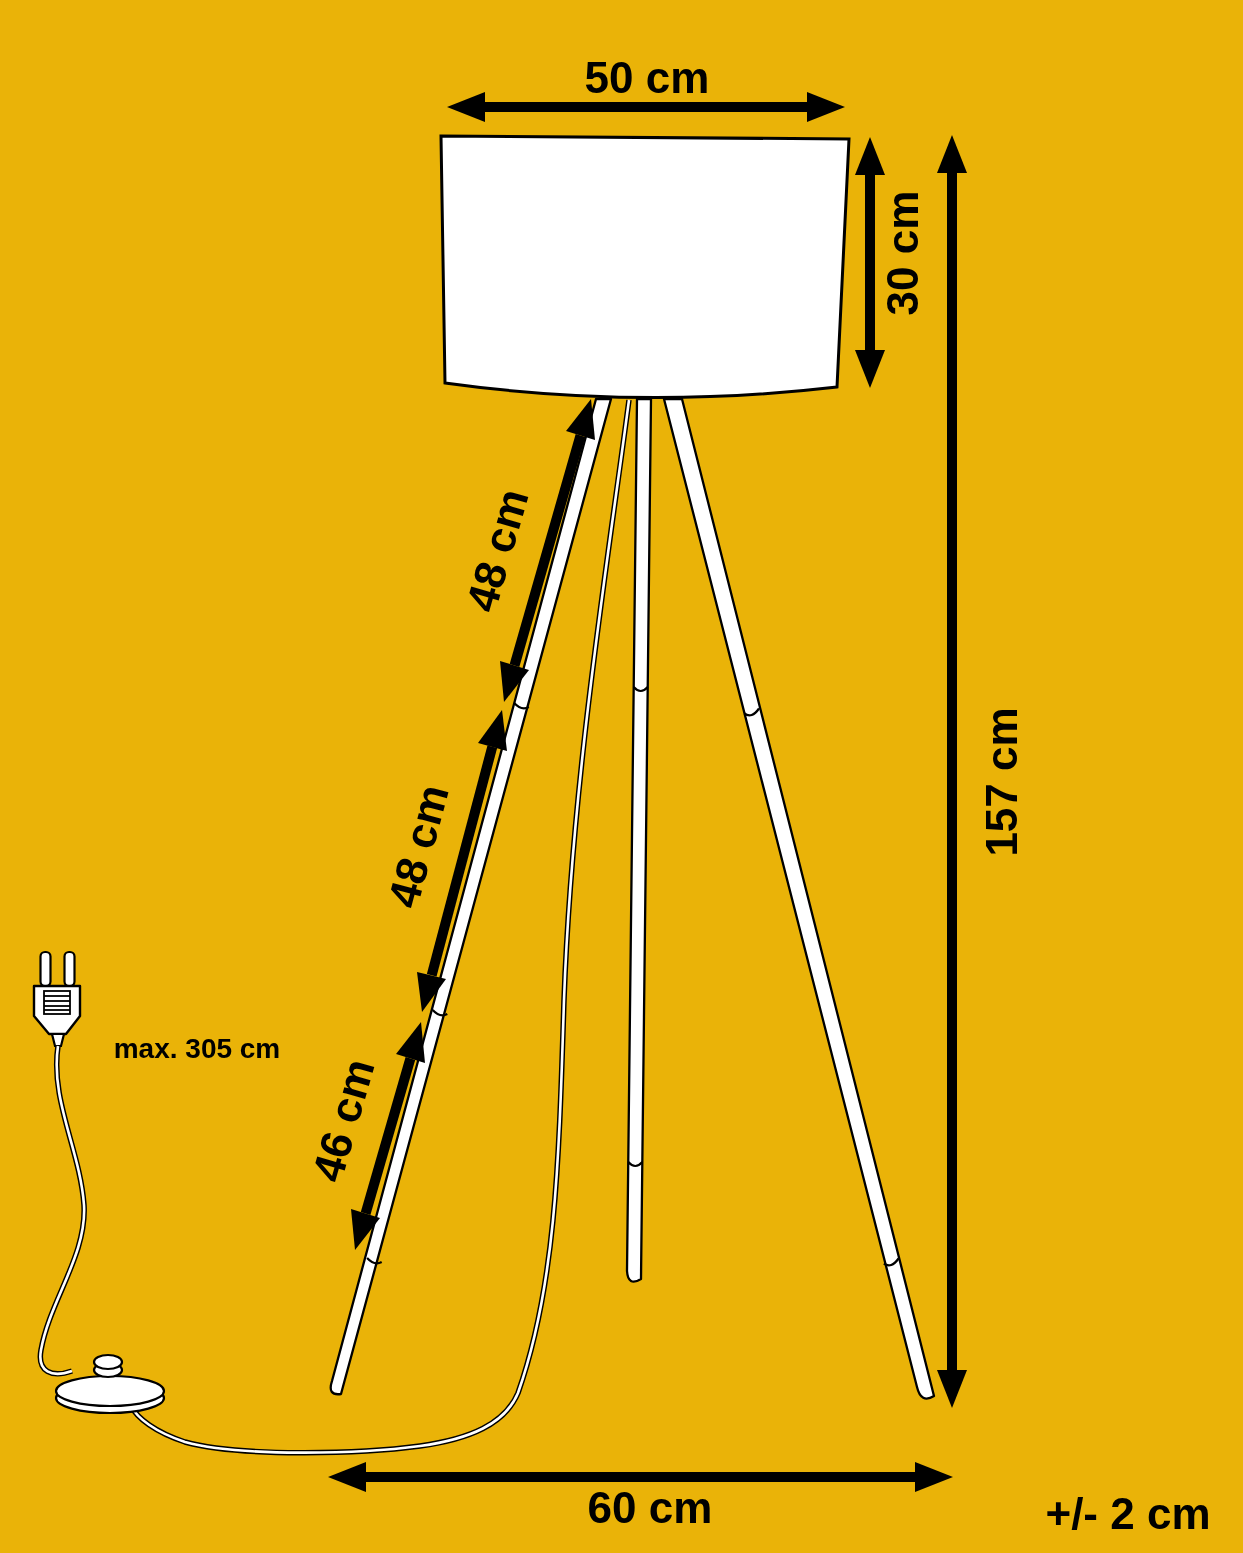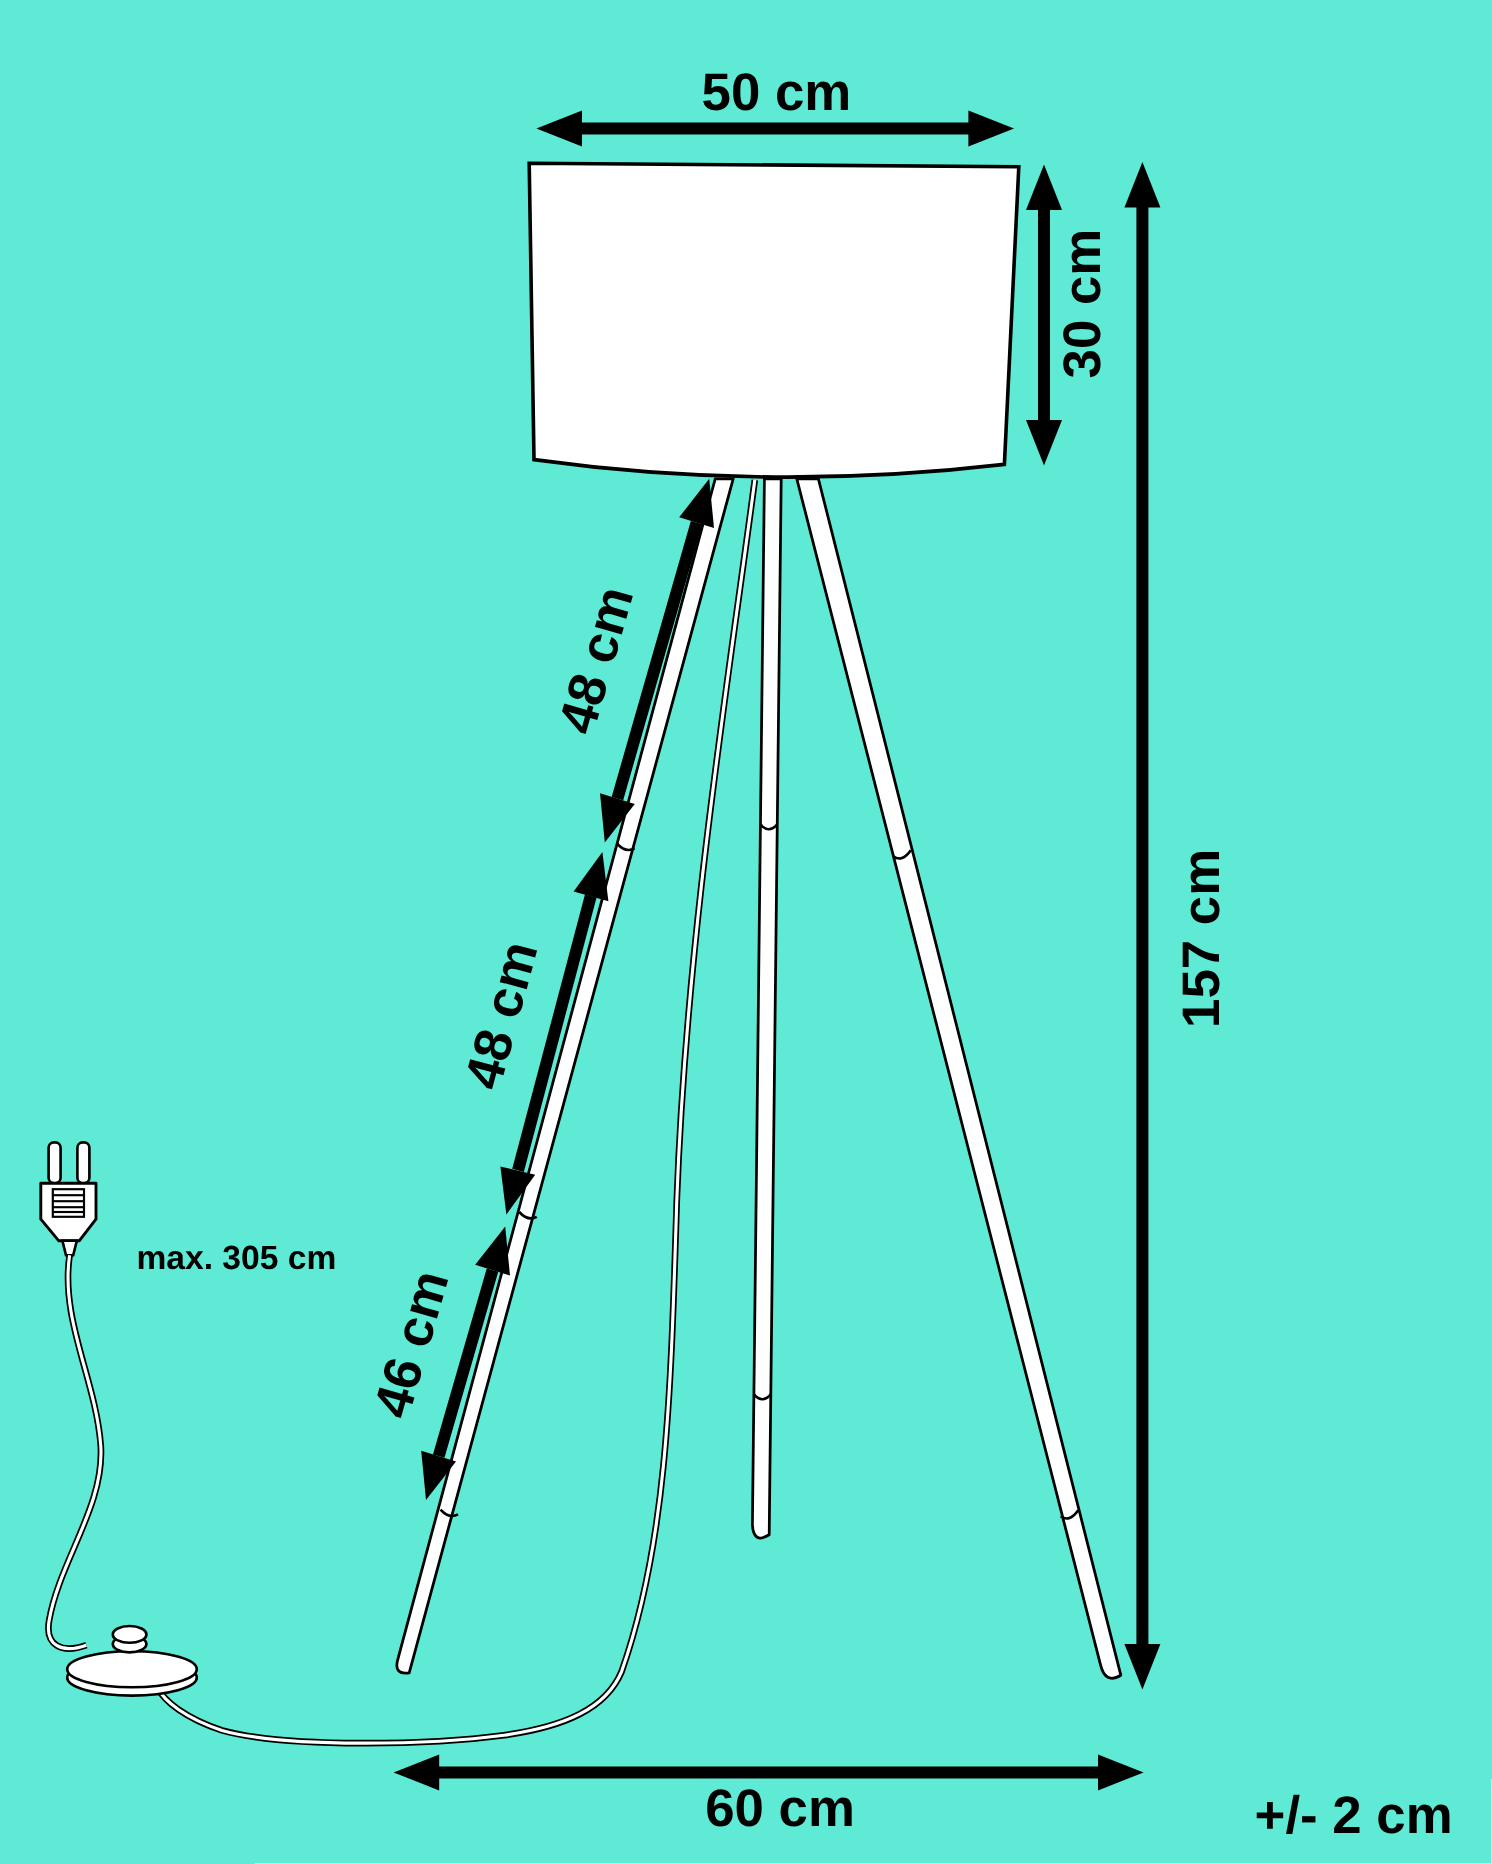--- a/index.html
+++ b/index.html
@@ -1,16 +1,16 @@
 <!DOCTYPE html>
 <html><head>
 <meta charset="utf-8">
 <style>
   html,body{margin:0;padding:0;background:#ffffff;}
-  #stage{position:relative;width:1243px;height:1553px;background:#5eead4;overflow:hidden;}
+  #stage{position:relative;width:1243px;height:1553px;background:#eab308;overflow:hidden;}
   svg{position:absolute;inset:0;}
   .lbl{font-family:"Liberation Sans", sans-serif;font-weight:700;fill:#000000;}
   .lbl-big{font-size:44px;}
   .lbl-small{font-size:28px;}
   .ln{stroke:#000000;fill:none;}
   .fill-white{fill:#ffffff;stroke:#000000;}
   .arrow{fill:#000000;stroke:none;}
 </style>
 </head>
 <body>

